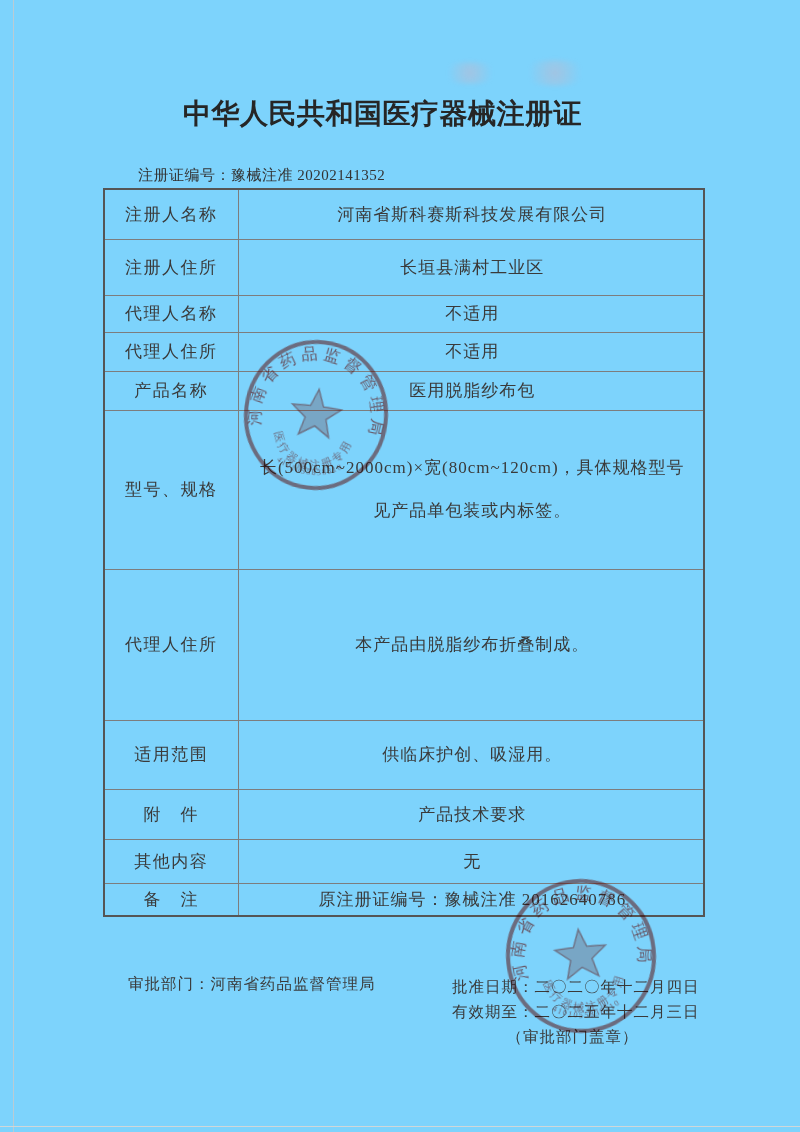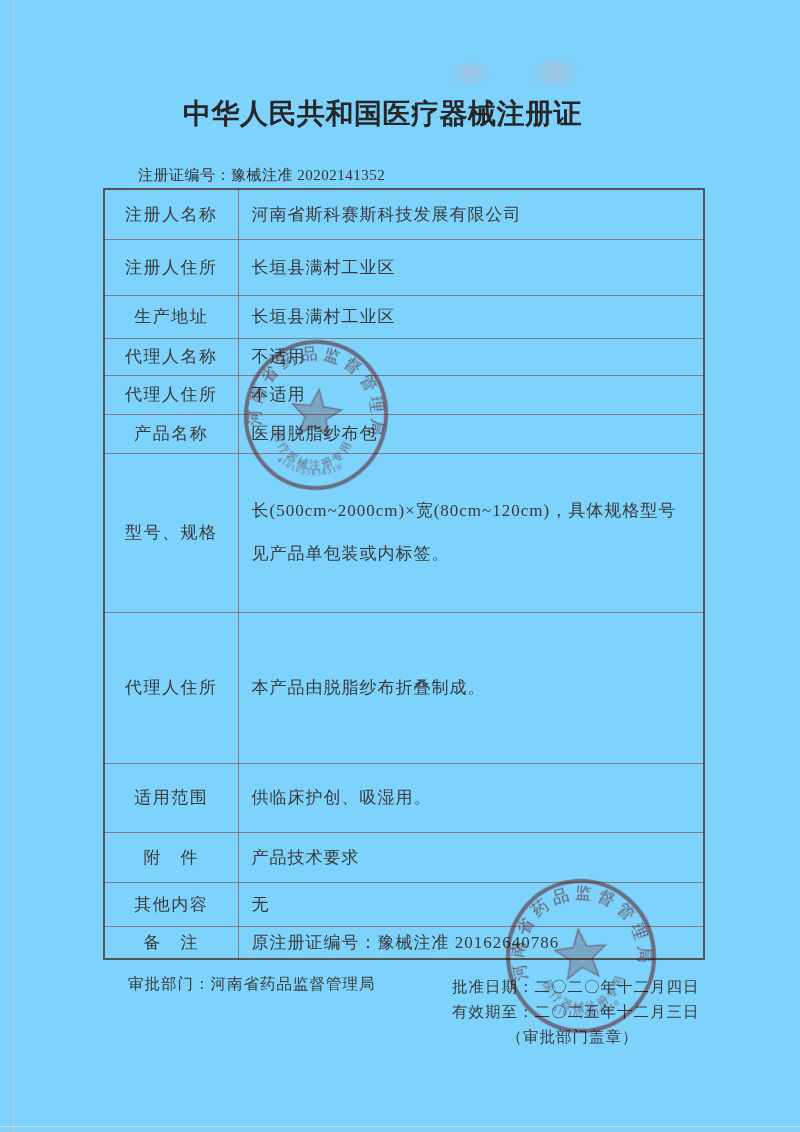--- a/index.html
+++ b/index.html
@@ -54,21 +54,21 @@
     border:1px solid #7d7d7d;
     font-weight:normal;
     vertical-align:middle;
     padding:0;
   }
   .cert-table{border:2px solid #555;}
   .cert-table th{
     text-align:center;letter-spacing:1.5px;color:#3a3a3a;margin-top:36px;
   }
   .cert-table td{
-    text-align:left;padding:4px 10px 4px 13px;
+    text-align:center;padding:4px 10px 4px 13px;
     letter-spacing:1px;color:#3a3a3a;
     white-space:pre-wrap;
   }
   .cert-table tr.loose td{line-height:2.5;}
 
   .footer{
     position:absolute;left:0;top:974px;width:800px;
     font-size:15.5px;letter-spacing:1px;color:#3a3a3a;
   }
   .footer .dept{
@@ -111,24 +111,20 @@
         <col class="c-label">
         <col class="c-value">
       </colgroup>
     <tbody>
       <tr style="height:50px;">
         <th>注册人名称</th>
         <td>河南省斯科赛斯科技发展有限公司</td>
       </tr>
       <tr style="height:56px;">
         <th>注册人住所</th>
-        <td>长垣县满村工业区</td>
-      </tr>
-      <tr style="height:43px;">
-        <th>生产地址</th>
         <td>长垣县满村工业区</td>
       </tr>
       <tr style="height:37px;">
         <th>代理人名称</th>
         <td>不适用</td>
       </tr>
       <tr style="height:39px;">
         <th>代理人住所</th>
         <td>不适用</td>
       </tr>

